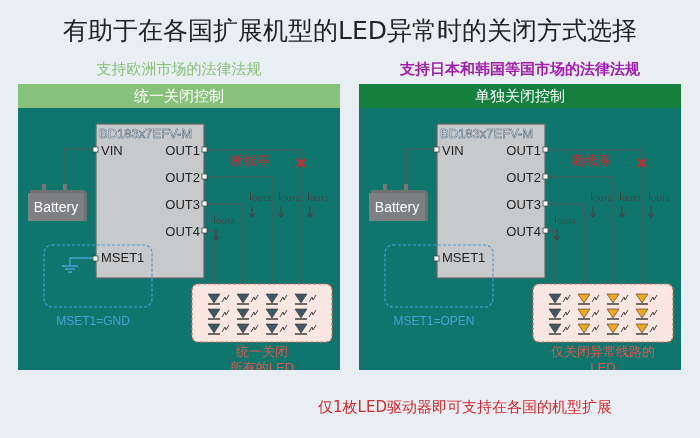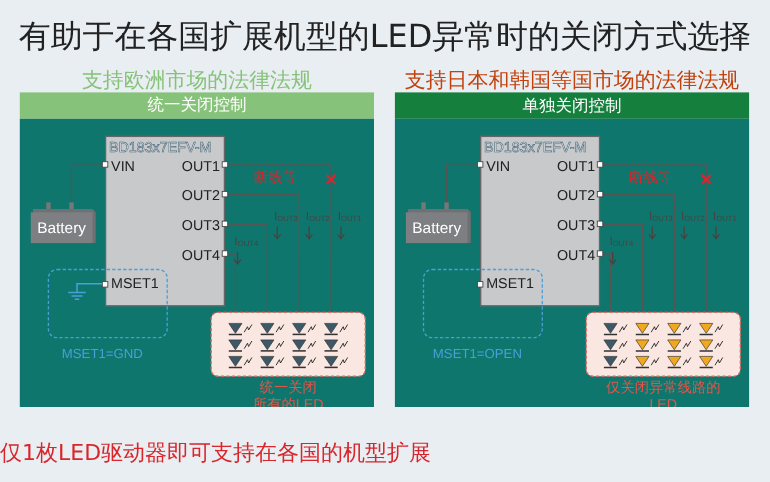--- a/index.html
+++ b/index.html
@@ -4,47 +4,47 @@
 <style>
   html, body { margin: 0; padding: 0; }
   body {
     width: 700px; height: 438px; overflow: hidden;
     background: #e9eef2;
     font-family: "DejaVu Sans", "Liberation Sans", sans-serif;
     position: relative;
   }
   .title {
     position: absolute; left: 0; top: 14px; width: 700px;
-    text-align: center; font-size: 29px; color: #222; letter-spacing: 0px;
+    text-align: center; font-size: 25px; color: #222; letter-spacing: 0px;
   }
   .panel-caption {
     position: absolute; top: 60px; width: 322px; text-align: center;
-    font-size: 19px;
+    font-size: 15px;
   }
   .panel-header {
     position: absolute; top: 84px; width: 322px; height: 24px;
     color: #fff; font-size: 15px; text-align: center; line-height: 24px;
   }
   .panel-body {
     position: absolute; top: 108px; width: 322px; height: 262px;
     background: #0f766e;
   }
   .bottom-msg {
     position: absolute; left: 0; top: 398px; width: 612px;
-    text-align: left; font-size: 20px; color: #d8262c;
+    text-align: right; font-size: 15px; color: #d8262c;
   }
   svg text { font-family: "Liberation Sans", "DejaVu Sans", sans-serif; }
 </style>
 </head>
 <body>
 
 <div class="title">有助于在各国扩展机型的LED异常时的关闭方式选择</div>
 
 <div class="panel-caption" style="left:18px;color:#86c27a;">支持欧洲市场的法律法规</div>
-<div class="panel-header" style="left:18px;background:#86c27a;font-family:Liberation Serif, serif;">统一关闭控制</div>
+<div class="panel-header" style="left:18px;background:#86c27a;">统一关闭控制</div>
 <div class="panel-body" style="left:18px;">
   <svg class="circuit" width="322" height="262" viewBox="0 0 322 262">
       <rect x="78" y="16" width="108" height="154" fill="#c8c9cb" stroke="#666" stroke-width="1.2"></rect>
       <text x="81" y="30" font-size="13" fill="#fff" stroke="#4f6b7c" stroke-width="0.6">BD183x7EFV-M</text>
       <text x="83" y="47" font-size="13" fill="#222">VIN</text>
       <rect x="75" y="39" width="5" height="5" fill="#fff" stroke="#444" stroke-width="0.8"></rect>
       <text x="182" y="47" font-size="13" fill="#222" text-anchor="end">OUT1</text>
       <text x="182" y="74" font-size="13" fill="#222" text-anchor="end">OUT2</text>
       <text x="182" y="101" font-size="13" fill="#222" text-anchor="end">OUT3</text>
       <text x="182" y="128" font-size="13" fill="#222" text-anchor="end">OUT4</text>
@@ -113,21 +113,21 @@
       <line x1="277" y1="211" x2="289" y2="211" stroke="#333" stroke-width="1.4"></line>
       <path d="M291,209 L294,204 L295,207 L298,202" fill="none" stroke="#333" stroke-width="0.9"></path>
       <path d="M277,216 L289,216 L283,225 Z" fill="#3d5866" stroke="#333" stroke-width="0.6"></path>
       <line x1="277" y1="226" x2="289" y2="226" stroke="#333" stroke-width="1.4"></line>
       <path d="M291,224 L294,219 L295,222 L298,217" fill="none" stroke="#333" stroke-width="0.9"></path>
       <text x="244" y="248" font-size="13" fill="#e2564b" text-anchor="middle">统一关闭</text>
       <text x="244" y="264" font-size="13" fill="#e2564b" text-anchor="middle">所有的LED</text>
     </svg>
 </div>
 
-<div class="panel-caption" style="left:359px;color:#c2410c;">支持日本和韩国等国市场的法律法规</div>
+<div class="panel-caption" style="left:359px;color:#a21caf;font-weight:bold;">支持日本和韩国等国市场的法律法规</div>
 <div class="panel-header" style="left:359px;background:#15803d;">单独关闭控制</div>
 <div class="panel-body" style="left:359px;">
   <svg class="circuit" width="322" height="262" viewBox="0 0 322 262">
       <rect x="78" y="16" width="108" height="154" fill="#c8c9cb" stroke="#666" stroke-width="1.2"></rect>
       <text x="81" y="30" font-size="13" fill="#fff" stroke="#4f6b7c" stroke-width="0.6">BD183x7EFV-M</text>
       <text x="83" y="47" font-size="13" fill="#222">VIN</text>
       <rect x="75" y="39" width="5" height="5" fill="#fff" stroke="#444" stroke-width="0.8"></rect>
       <text x="182" y="47" font-size="13" fill="#222" text-anchor="end">OUT1</text>
       <text x="182" y="74" font-size="13" fill="#222" text-anchor="end">OUT2</text>
       <text x="182" y="101" font-size="13" fill="#222" text-anchor="end">OUT3</text>

